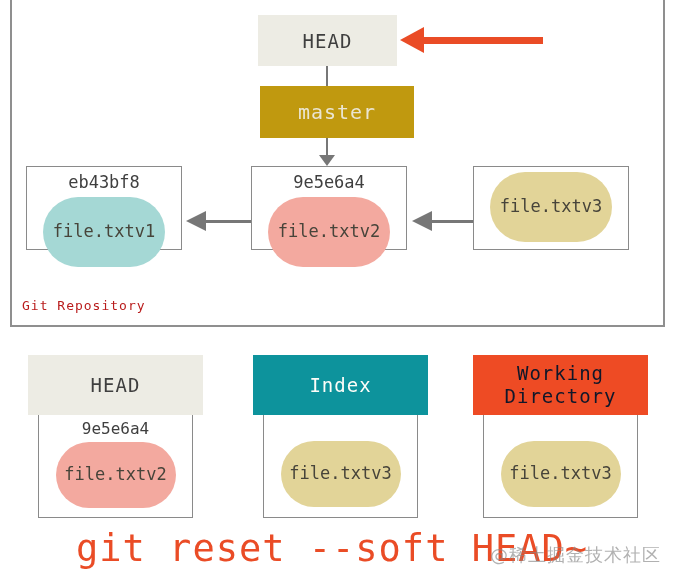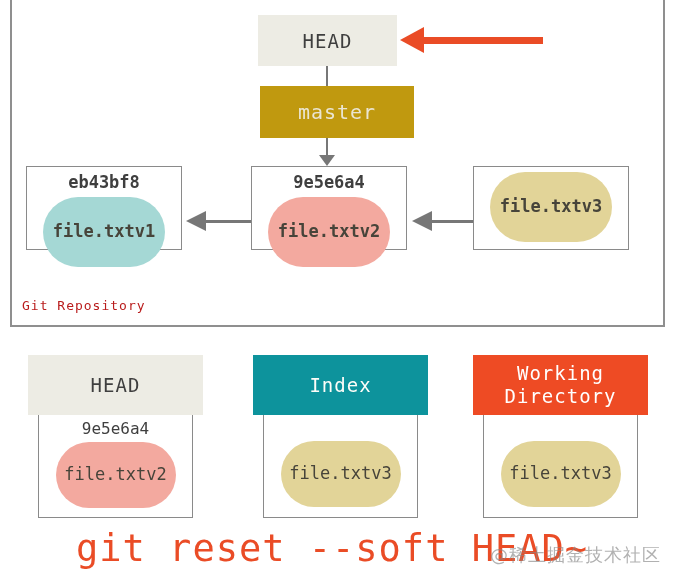--- a/index.html
+++ b/index.html
@@ -36,21 +36,21 @@
   }
   
   .red-arrow-line{position:absolute;left:422px;top:37px;width:121px;height:7px;background:#ea4c26;}
   .red-arrow-head{
     position:absolute;left:400px;top:27px;width:0;height:0;
     border-top:13px solid transparent;border-bottom:13px solid transparent;border-right:24px solid #ea4c26;
   }
   
   .commit{
     position:absolute;top:166px;width:156px;height:84px;background:#fff;
-    border:1.5px solid #8a8a8a;box-sizing:border-box;font-weight:bold;
+    border:1.5px solid #8a8a8a;box-sizing:border-box;
   }
   .commit.c0{left:26px;}
   .commit.c1{left:251px;}
   .commit.c2{left:473px;}
   .commit-hash{margin-top:5px;text-align:center;font-size:17px;color:#3f3f3f;}
   .blob{
     width:122px;height:70px;border-radius:36px;margin:5px auto 0 auto;
     display:flex;flex-direction:row;align-items:center;justify-content:center;
     font-size:17px;color:#47443a;line-height:1.25;
   }
@@ -72,21 +72,21 @@
     position:absolute;top:413px;width:155px;height:105px;background:#fff;
     border:1.5px solid #8a8a8a;box-sizing:border-box;
   }
   .area-header{
     position:absolute;top:355px;width:175px;height:60px;
     display:flex;align-items:center;justify-content:center;text-align:center;
     font-size:19px;line-height:1.2;letter-spacing:1px;
   }
   .hdr-gray{background:#edece4;color:#3f3f3f;}
   .hdr-teal{background:#0d939c;color:#fdfdf8;}
-  .hdr-red{background:#ee4b24;color:#ffffff;}
+  .hdr-red{background:#ee4b24;color:#0f172a;}
   .a0h{left:28px;} .a0c{left:38px;}
   .a1h{left:253px;} .a1c{left:263px;}
   .a2h{left:473px;} .a2c{left:483px;}
   .area-hash{margin-top:5px;text-align:center;font-size:16px;color:#3f3f3f;}
   .area-content .blob{width:120px;height:66px;margin-top:4px;}
   .area-content.noblob-title .blob{margin-top:27px;}
   
   .command{
     position:absolute;left:76px;top:527px;font-size:37px;color:#ea4c26;
     letter-spacing:1px;white-space:pre;

